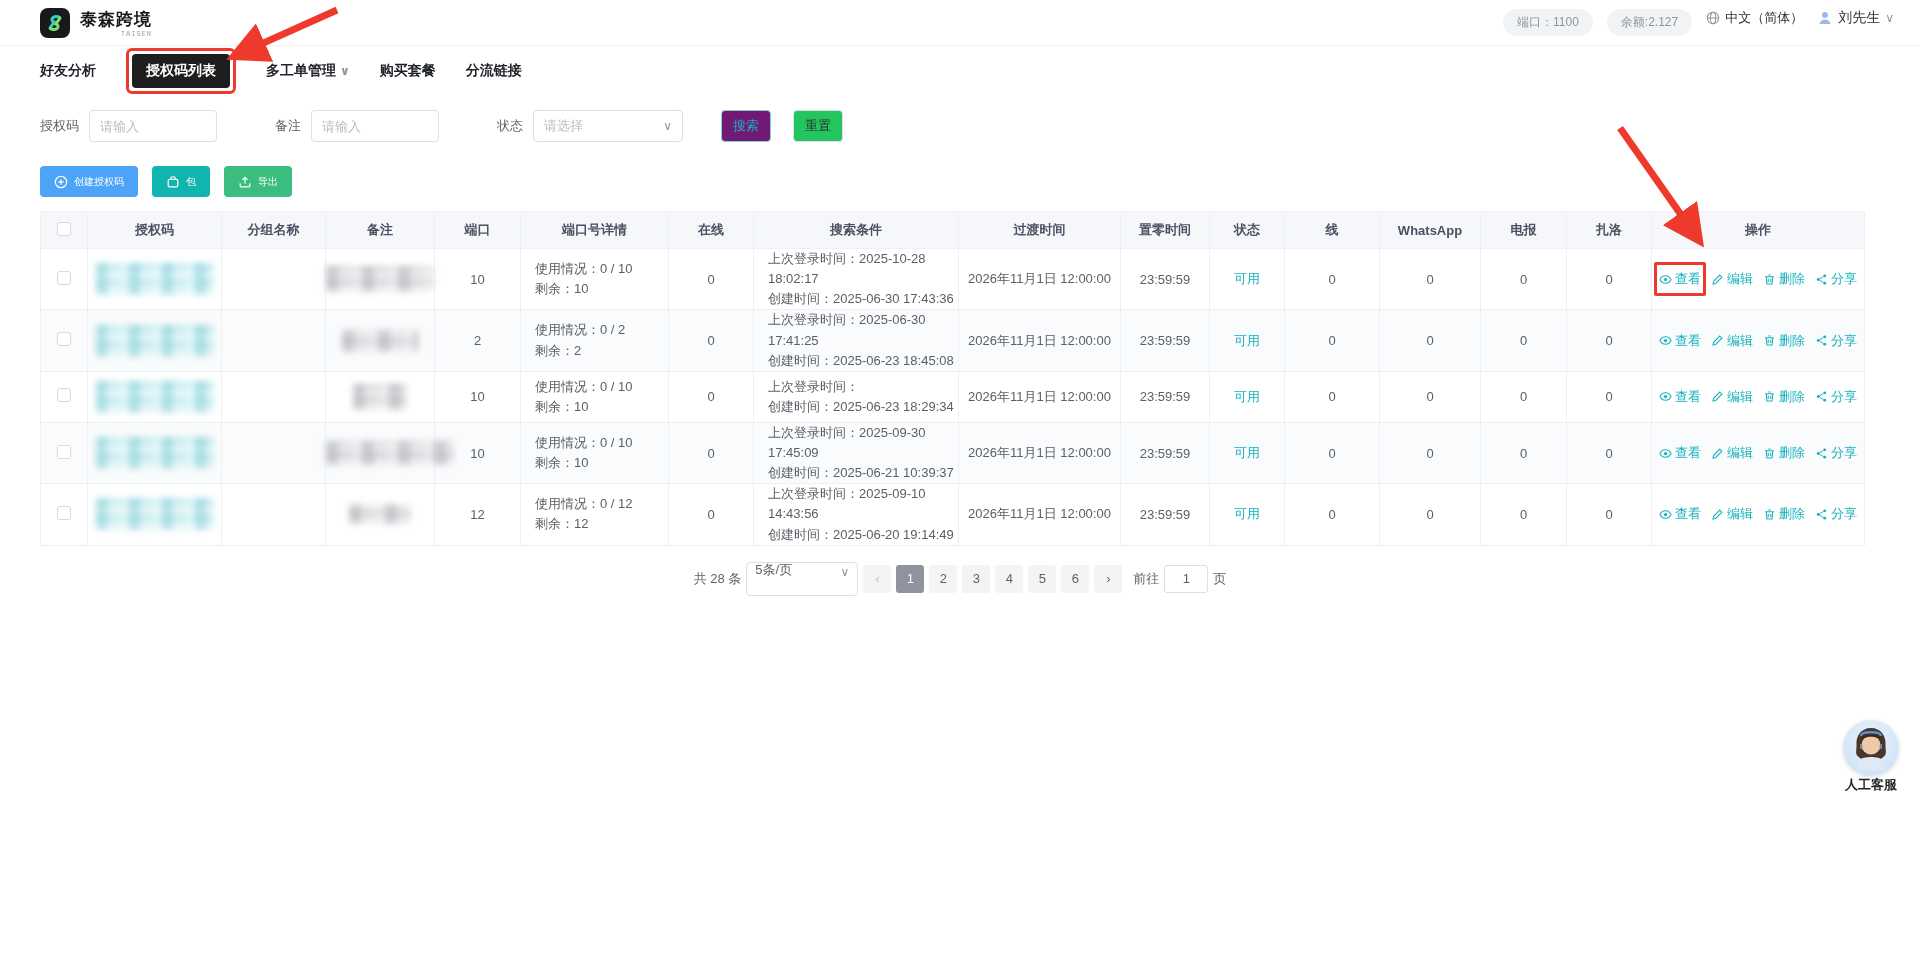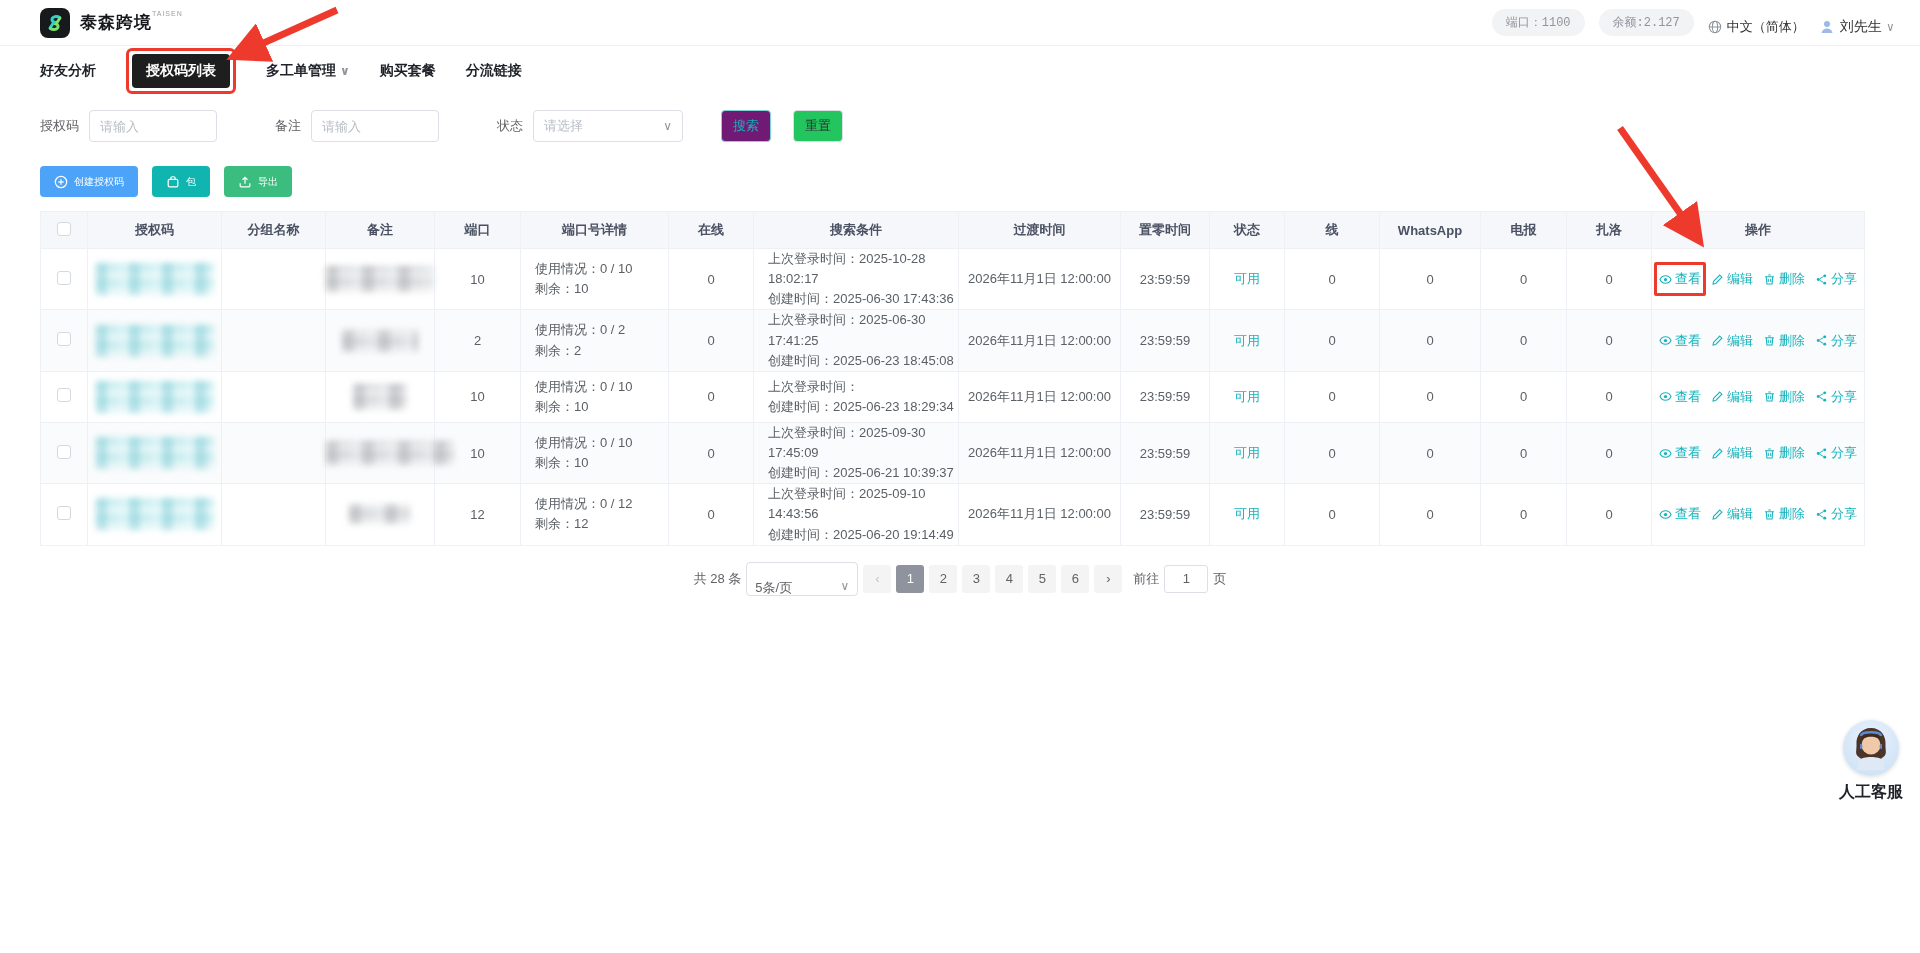--- a/index.html
+++ b/index.html
@@ -4,24 +4,24 @@
 <style>
   * { margin:0; padding:0; box-sizing:border-box; }
   html,body { width:1920px; height:953px; background:#fff; overflow:hidden;
     font-family:"Liberation Sans","DejaVu Sans",sans-serif; color:#303133; }
 
   
   .app-header { height:46px; display:flex; align-items:center; justify-content:space-between;
     padding:0 26px 0 40px; border-bottom:1px solid #eef0f3; }
   .brand { display:flex; align-items:center; gap:10px; }
   .logo-box { width:30px; height:30px; border-radius:8px; background:#17191c; display:flex; align-items:center; justify-content:center; }
-  .brand-text { display:flex; flex-direction:row; }
+  .brand-text { display:flex; flex-direction:column;font-family:Liberation Mono, monospace; }
   .brand-title { font-size:17px; font-weight:bold; color:#17191c; letter-spacing:1px; }
   .brand-sub { font-size:7px; color:#9aa0a8; text-align:right; margin-top:-1px; letter-spacing:1px; }
-  .header-right { display:flex; align-items:flex-end; gap:14px;font-family:Liberation Mono, monospace; }
+  .header-right { display:flex; align-items:flex-start; gap:14px; }
   .pill { background:#f2f3f5; color:#8f959e; font-size:12px; padding:5px 14px; border-radius:14px; }
   .lang { display:flex; align-items:center; gap:5px; font-size:13px; color:#303133; }
   .user { display:flex; align-items:center; gap:5px; font-size:14px; color:#303133; }
   .chev { color:#909399; font-size:12px; }
 
   
   .nav { display:flex; align-items:center; gap:30px; padding:8px 0 6px 40px; height:48px; }
   .nav-item { font-size:14px; font-weight:600; color:#1f2329; cursor:pointer; display:flex; align-items:center; gap:4px; }
   .tab-annotation { border:3px solid #ee3a2c; border-radius:6px; padding:3px; display:inline-block; }
   .nav-item.active { background:#1e1e1e; color:#fff; padding:8px 14px; border-radius:4px; }
@@ -70,32 +70,32 @@
   .blur-note { margin:0 auto; height:26px; border-radius:3px; filter:blur(3px);
     background:
       repeating-linear-gradient(90deg, rgba(150,152,158,.45) 0 12px, rgba(196,198,202,.35) 12px 24px, rgba(224,226,229,.55) 24px 36px),
       repeating-linear-gradient(0deg, rgba(255,255,255,.4) 0 7px, rgba(168,170,175,.3) 7px 14px); }
   tr.r1 .blur-note{width:108px;} tr.r2 .blur-note{width:76px;height:22px;}
   tr.r3 .blur-note{width:54px;} tr.r4 .blur-note{width:128px;height:24px;} tr.r5 .blur-note{width:62px;height:20px;}
 
   
   .pagination { display:flex; align-items:center; justify-content:center; gap:5px; margin-top:16px; font-size:13px; color:#606266; }
   .pg-select { width:112px; height:28px; border:1px solid #dcdfe6; border-radius:4px; padding:16px 8px;
-    display:flex; align-items:flex-start; justify-content:space-between; color:#606266; }
+    display:flex; align-items:flex-end; justify-content:space-between; color:#606266; }
   .pg-btn { min-width:28px; height:28px; border-radius:3px; background:#f4f4f5; color:#606266;
     display:inline-flex; align-items:center; justify-content:center; cursor:pointer; font-size:13px; }
   .pg-btn.arrow { color:#c0c4cc; }
   .pg-btn.active { background:#8e939d; color:#fff; }
   .pg-goto { width:44px; height:28px; border:1px solid #dcdfe6; border-radius:3px; text-align:center; font-size:13px; color:#606266; outline:none; }
 
   
   .service { position:absolute; top:720px; right:12px; width:74px; text-align:center; cursor:pointer; }
   .service-avatar { width:56px; height:56px; border-radius:50%; margin:0 auto; overflow:hidden;
     background:radial-gradient(circle at 50% 35%, #eaf3fd 0%, #cfe2f6 80%); box-shadow:0 1px 4px rgba(0,0,0,.15); }
-  .service-label { font-size:16px; font-weight:bold; color:#1f2329; margin-top:6px; }
+  .service-label { font-size:13px; font-weight:bold; color:#1f2329; margin-top:0; }
 
   
   .annotation-arrow { position:absolute; pointer-events:none; }
   .a1 { left:205px; top:0; }
   .a2 { left:1588px; top:112px; }
 </style>
 </head>
 <body>
 
 <div class="app-header">

